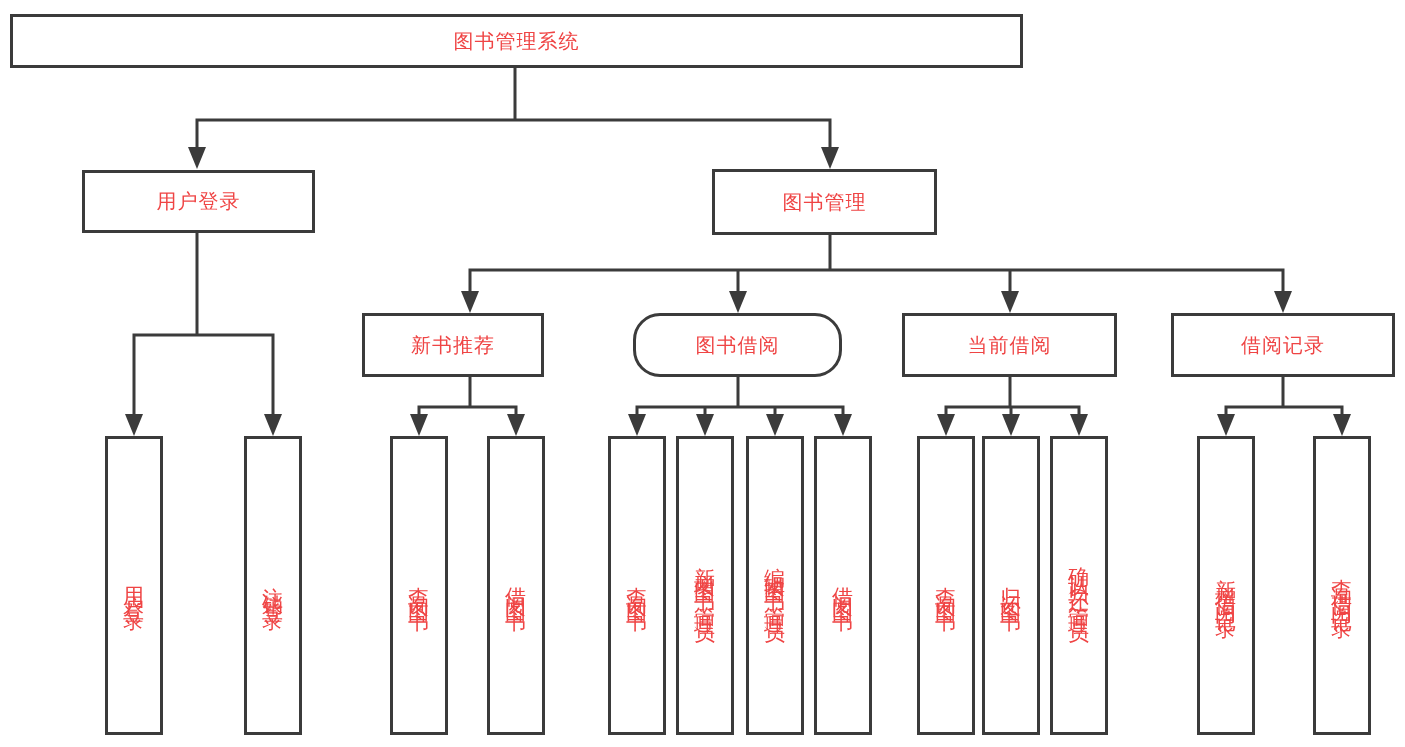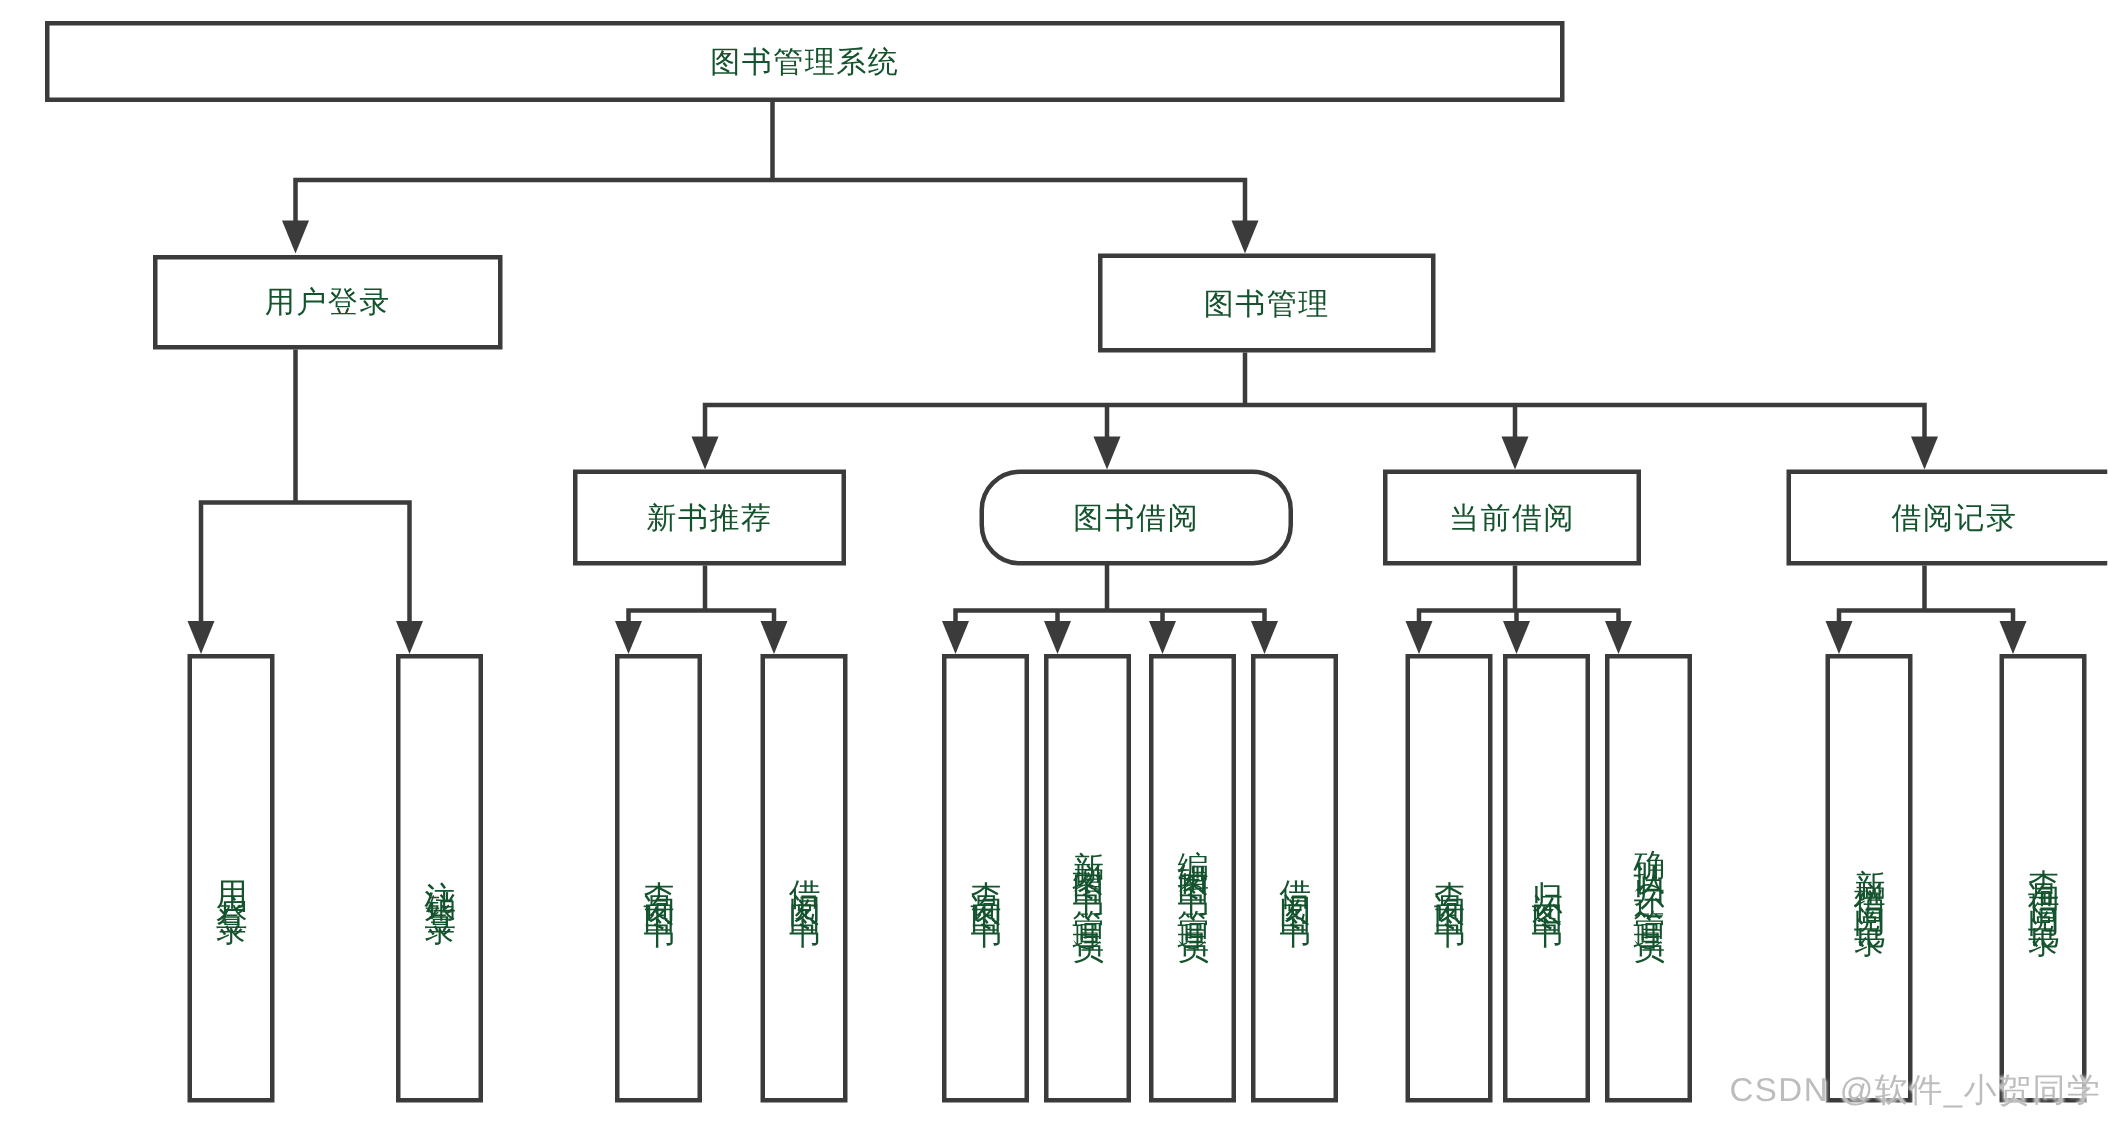--- a/index.html
+++ b/index.html
@@ -19,22 +19,21 @@
     pointer-events: none;
   }
   .node {
     position: absolute;
     box-sizing: border-box;
     border: 3px solid #3b3b3b;
     background: #ffffff;
     display: flex;
     align-items: center;
     justify-content: center;
-    color: #14532d;
-    margin-left: 20px;
+    color: #ef4444;
   }
   .hbox {
     font-size: 20px;
     letter-spacing: 1px;
     white-space: nowrap;
   }
   .vbox {
     top: 436px;
     width: 58px;
     height: 299px;
@@ -94,36 +93,35 @@
     </g>
   </svg>
 
   <div class="node hbox" style="left:10px; top:14px; width:1013px; height:54px;">图书管理系统</div>
 
   <div class="node hbox" style="left:82px; top:170px; width:233px; height:63px;">用户登录</div>
   <div class="node hbox" style="left:712px; top:169px; width:225px; height:66px;">图书管理</div>
 
   <div class="node hbox" style="left:362px; top:313px; width:182px; height:64px;">新书推荐</div>
   <div class="node hbox" style="left:633px; top:313px; width:209px; height:64px;border-radius:27px;">图书借阅</div>
-  <div class="node hbox" style="left:902px; top:313px; width:172px; height:64px;">当前借阅</div>
+  <div class="node hbox" style="left:902px; top:313px; width:215px; height:64px;">当前借阅</div>
   <div class="node hbox" style="left:1171px; top:313px; width:224px; height:64px;">借阅记录</div>
 
   <div class="node vbox" style="left:105px;">用户登录</div>
   <div class="node vbox" style="left:244px;">注销登录</div>
 
   <div class="node vbox" style="left:390px;">查询图书</div>
   <div class="node vbox" style="left:487px;">借阅图书</div>
 
   <div class="node vbox" style="left:608px;">查询图书</div>
   <div class="node vbox" style="left:676px;">新增图书（管理员）</div>
   <div class="node vbox" style="left:746px;">编辑图书（管理员）</div>
   <div class="node vbox" style="left:814px;">借阅图书</div>
 
   <div class="node vbox" style="left:917px;">查询图书</div>
   <div class="node vbox" style="left:982px;">归还图书</div>
   <div class="node vbox" style="left:1050px;">确认归还（管理员）</div>
 
   <div class="node vbox" style="left:1197px;">新增借阅记录</div>
   <div class="node vbox" style="left:1313px;">查询借阅记录</div>
 
-  <div class="watermark">CSDN @软件_小贺同学</div>
 
 </div>
 
 </body></html>

